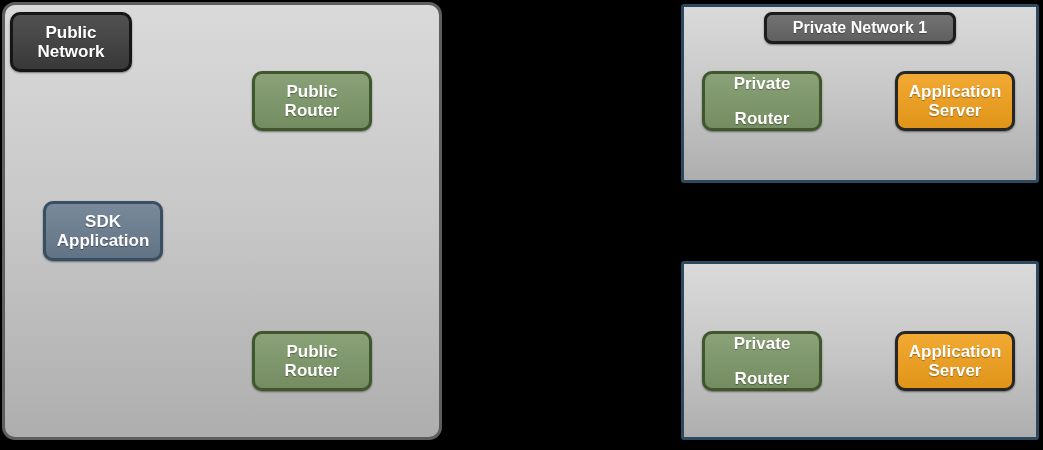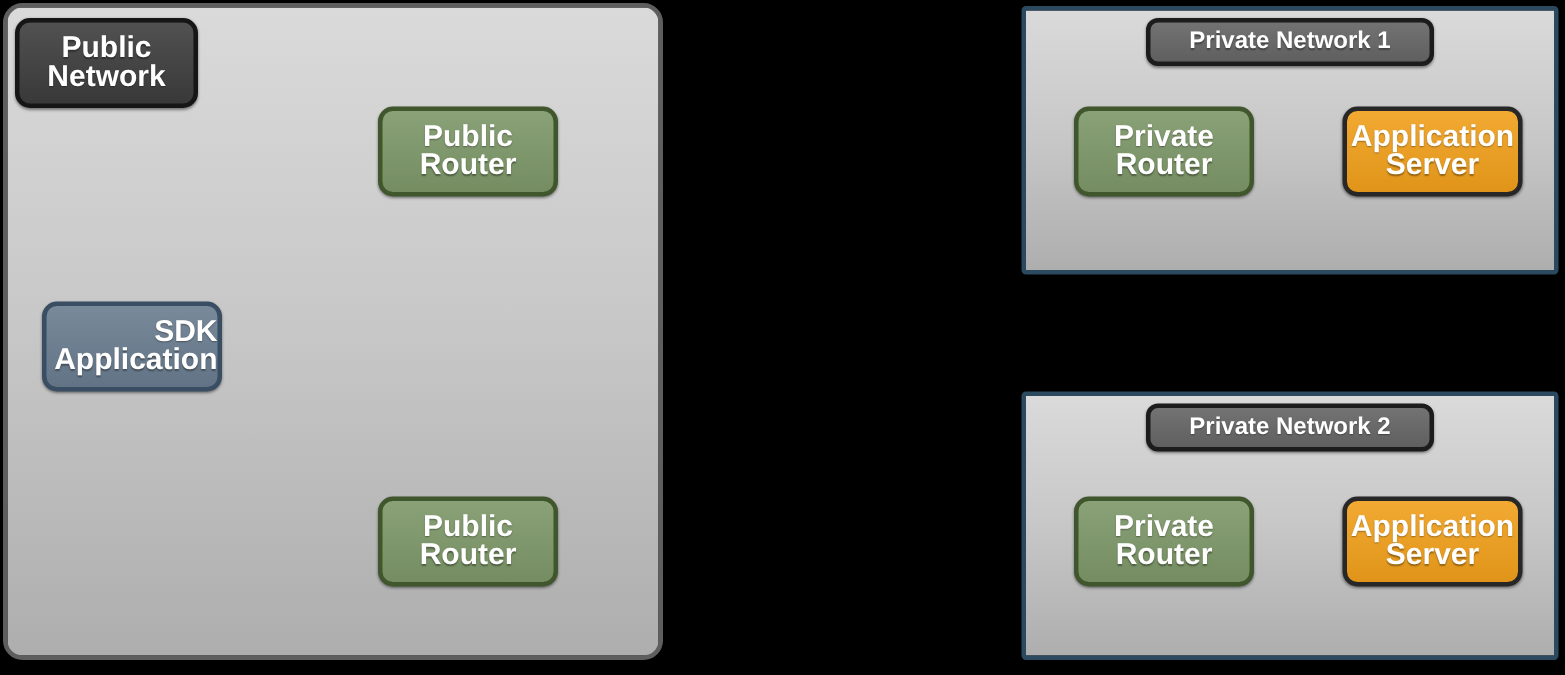--- a/index.html
+++ b/index.html
@@ -43,21 +43,21 @@
     position: absolute;
     box-sizing: border-box;
     width: 120px; height: 60px;
     border-radius: 10px;
     display: flex;
     flex-direction: column;
     align-items: center;
     justify-content: center;
     color: var(--text-color, #ffffff);
     font-weight: bold;
-    font-size: 20px;
+    font-size: 17px;
     line-height: 19px;
     text-align: center;
     text-shadow: 0 1px 1px rgba(0,0,0,0.35);
     background-image: linear-gradient(rgba(255,255,255,0.10), rgba(0,0,0,0.07));
     box-shadow: 0 1px 2px rgba(0,0,0,0.45);
   }
   .node.dark {
     background-color: var(--node-dark-fill, #3d3d3d);
     border: 3px solid var(--node-dark-border, #161616);
   }
@@ -95,26 +95,26 @@
     color: var(--text-color, #ffffff);
     font-weight: bold;
     font-size: 16px;
     text-shadow: 0 1px 1px rgba(0,0,0,0.35);
     box-shadow: 0 1px 2px rgba(0,0,0,0.45);
   }
 
   
   .n-public-internet      { left: 5px;   top: 7px;   width: 122px; }
   .n-public-router-top    { left: 247px; top: 66px;  }
-  .n-sdk-application      { left: 23px;  top: 196px; align-items: flex-end; }
+  .n-sdk-application      { left: 38px;  top: 196px; }
   .n-controller           { left: 247px; top: 197px; height: 58px; }
   .n-public-router-bottom { left: 247px; top: 326px; }
 
   
-  .n-private-router       { left: 32px;  top: 64px; }
+  .n-private-router       { left: 18px;  top: 64px; justify-content: space-between; }
   .n-application-server   { left: 211px; top: 64px; }
   .net2 .n-private-router     { top: 67px; }
   .net2 .n-application-server { top: 67px; }
 </style>
 </head>
 <body style="background: rgb(0, 0, 0);">
 
 <div class="zone public">
 
   <div class="node dark n-public-internet">
@@ -153,23 +153,20 @@
 
   <div class="node orange n-application-server">
     <span>Application</span>
     <span>Server</span>
   </div>
 
 </div>
 
 <div class="zone private net2">
 
-  <div class="zone-title">
-    <span>Private Network 2</span>
-  </div>
 
   <div class="node green n-private-router">
     <span>Private</span>
     <span>Router</span>
   </div>
 
   <div class="node orange n-application-server">
     <span>Application</span>
     <span>Server</span>
   </div>

